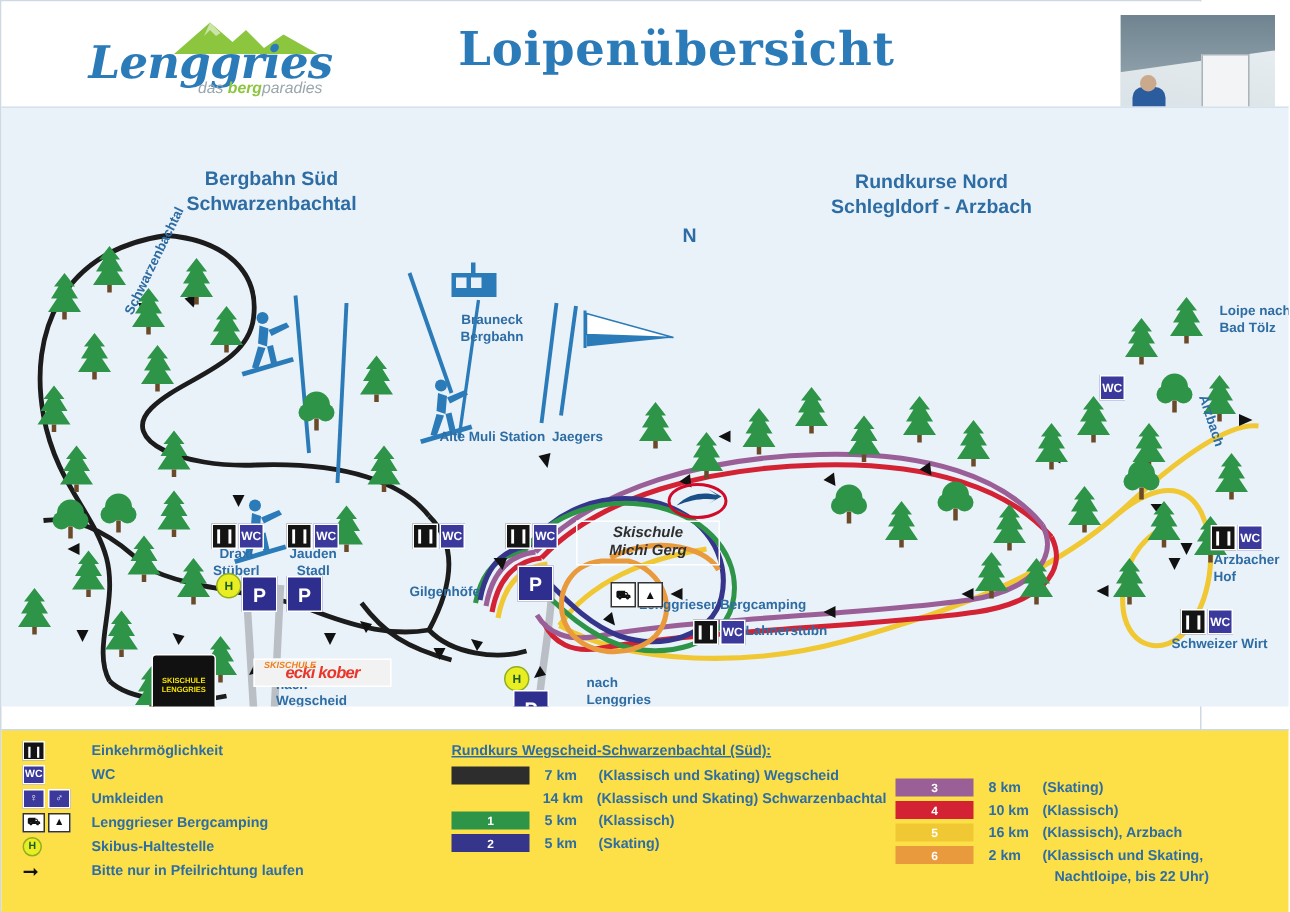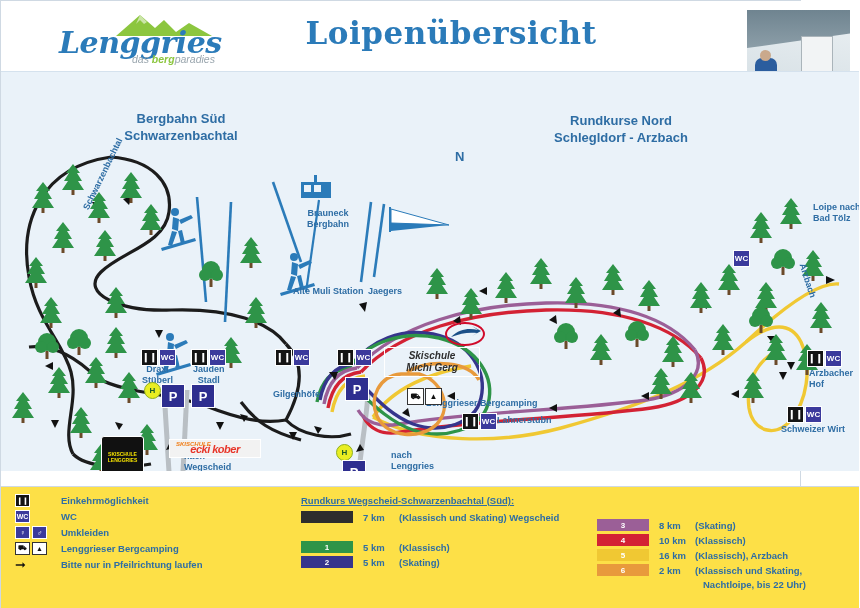--- a/index.html
+++ b/index.html
@@ -634,20 +634,26 @@
 
       <div class="legrow">
         <span class="icons">
           <span class="legchip camp">⛟</span>
           <span class="legchip camp">▲</span>
         </span>
         <span class="txt">Lenggrieser Bergcamping</span>
       </div>
 
 
+      <div class="legrow">
+        <span class="icons">
+          <span class="legchip h">H</span>
+        </span>
+        <span class="txt">Skibus-Haltestelle</span>
+      </div>
 
       <div class="legrow">
         <span class="icons">
           <span class="arrowicon">➞</span>
         </span>
         <span class="txt">Bitte nur in Pfeilrichtung laufen</span>
       </div>
     </div>
 
     <div class="legcol" id="legcol2">
@@ -655,20 +661,23 @@
 
       <div class="routerow">
         <span class="swatch" style="background:#2d2d2d;"></span>
         <span class="routetxt">
           <span class="km">7 km</span><span>(Klassisch und Skating) Wegscheid</span>
         </span>
       </div>
 
       <div class="routerow">
         <span class="swatch" style="background:transparent;"></span>
+        <span class="routetxt">
+          <span class="km">14 km</span><span>(Klassisch und Skating) Schwarzenbachtal</span>
+        </span>
       </div>
 
 
       <div class="routerow">
         <span class="swatch" style="background:#2e9448;">
           <span>1</span>
         </span>
         <span class="routetxt">
           <span class="km">5 km</span><span>(Klassisch)</span>
         </span>

